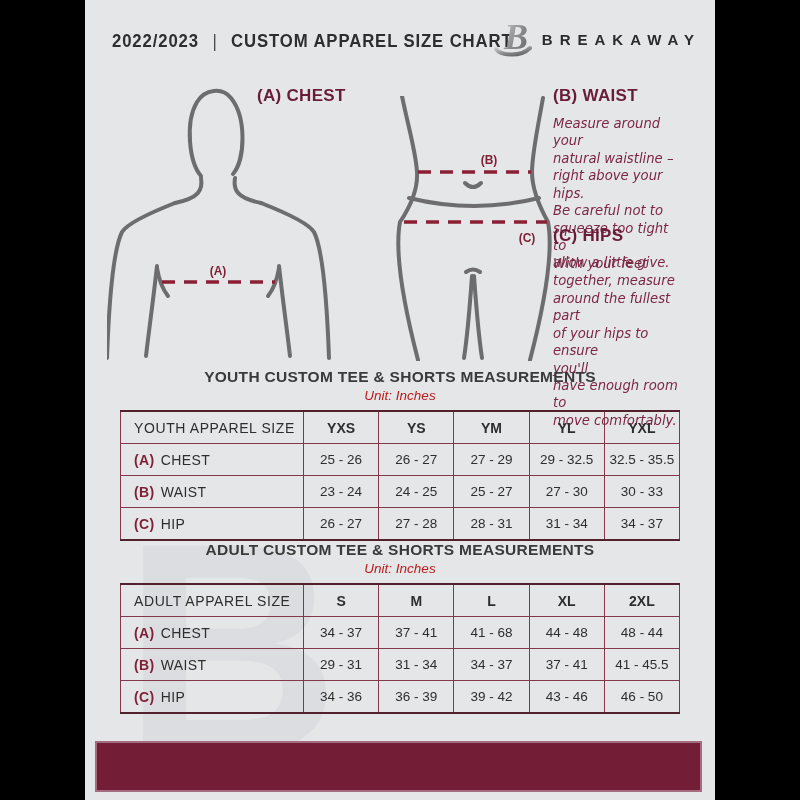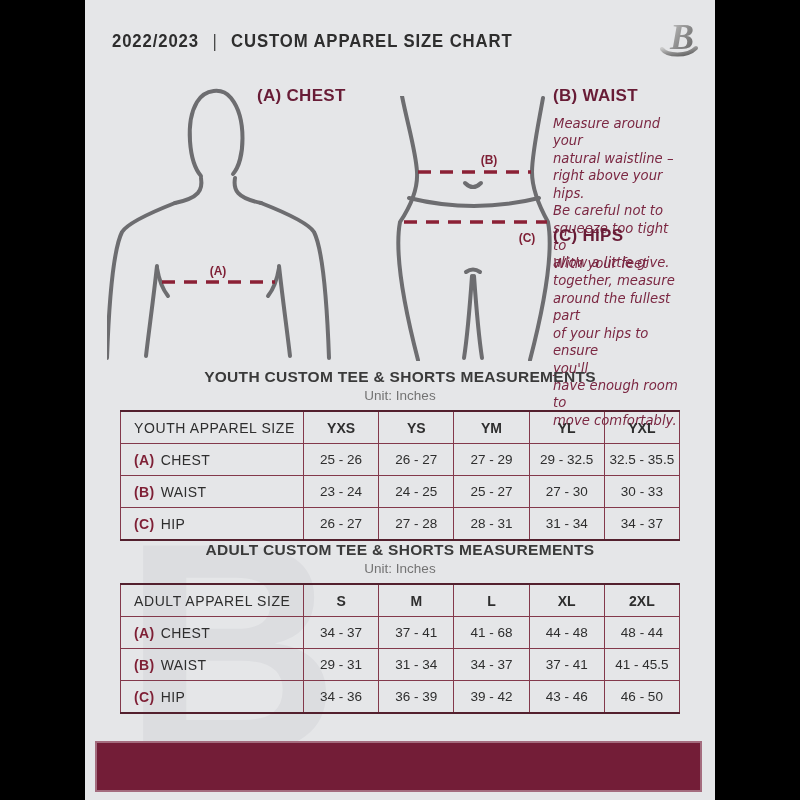--- a/index.html
+++ b/index.html
@@ -22,21 +22,21 @@
   .inst h3{margin:0 0 9px 0;font-size:17px;font-weight:bold;color:#681c36;letter-spacing:.3px;}
   .inst p{margin:0;font-size:13.2px;line-height:1.32;font-style:italic;color:#7b2742;
           white-space:pre-line;font-family:"DejaVu Sans",sans-serif;}
   .inst-a{left:172px;top:8px;width:152px;}
   .inst-b{left:468px;top:8px;width:128px;}
   .inst-c{left:468px;top:148px;width:134px;}
 
   
   .tables{position:absolute;left:35px;top:368px;width:560px;z-index:2;}
   .tbl-title{font-size:15.5px;font-weight:bold;color:#3a3a3a;text-align:center;letter-spacing:.3px;}
-  .tbl-unit{font-size:13.5px;color:#737373;text-align:center;margin:2px 0 7px 0;}
+  .tbl-unit{font-size:13.5px;font-style:italic;color:#b91c1c;text-align:center;margin:2px 0 7px 0;}
   table.sizeTable{border-collapse:collapse;table-layout:fixed;width:560px;
                   border-top:2.5px solid #53202e;border-bottom:2.5px solid #53202e;}
   .sizeTable th,.sizeTable td{border:1.5px solid #83394b;text-align:center;height:31px;
                   padding:0;font-size:13.5px;color:#2e2e2e;}
   .sizeTable thead th{font-weight:bold;font-size:14px;}
   .sizeTable .lbl{text-align:left;padding-left:13px;}
   .sizeTable thead th.lbl{font-weight:normal;font-size:14px;letter-spacing:.6px;}
   .sizeTable td.lbl{font-size:14px;letter-spacing:.4px;}
   .sizeTable td.lbl .key{color:#7e1f35;font-weight:bold;margin-right:6px;}
   .adult-block{}
@@ -65,20 +65,21 @@
         <defs>
           <linearGradient id="lg" x1="0" y1="0" x2="1" y2="1">
             <stop offset="0" stop-color="#cccccc"></stop>
             <stop offset="0.5" stop-color="#8f8f8f"></stop>
             <stop offset="1" stop-color="#5f5f5f"></stop>
           </linearGradient>
         </defs>
         <text x="11" y="33" font-size="36" font-weight="bold" font-style="italic" font-family="Liberation Serif, serif" fill="url(#lg)">B</text>
         <path d="M3 33 C8 40 28 41 37 32" stroke="url(#lg)" stroke-width="4" fill="none" stroke-linecap="round"></path>
       </svg>
+      <span class="brand-name">BREAKAWAY</span>
     </div>
 
     <div class="figures">
 
       <svg class="fig" style="left:22px;top:4px" width="226" height="282" viewBox="0 0 226 282">
         <g fill="none" stroke="#6d6d70" stroke-width="4" stroke-linecap="round">
           <path d="M94 94 C82 80 78 40 90 20 C98 7 115 5 124 16 C140 36 138 78 126 92"></path>
           <path d="M94 96 C96 108 92 116 68 121"></path>
           <path d="M68 121 C40 132 20 142 15 150 C6 168 2 220 0 276"></path>
           <path d="M50 184 C46 220 42 248 39 274"></path>

